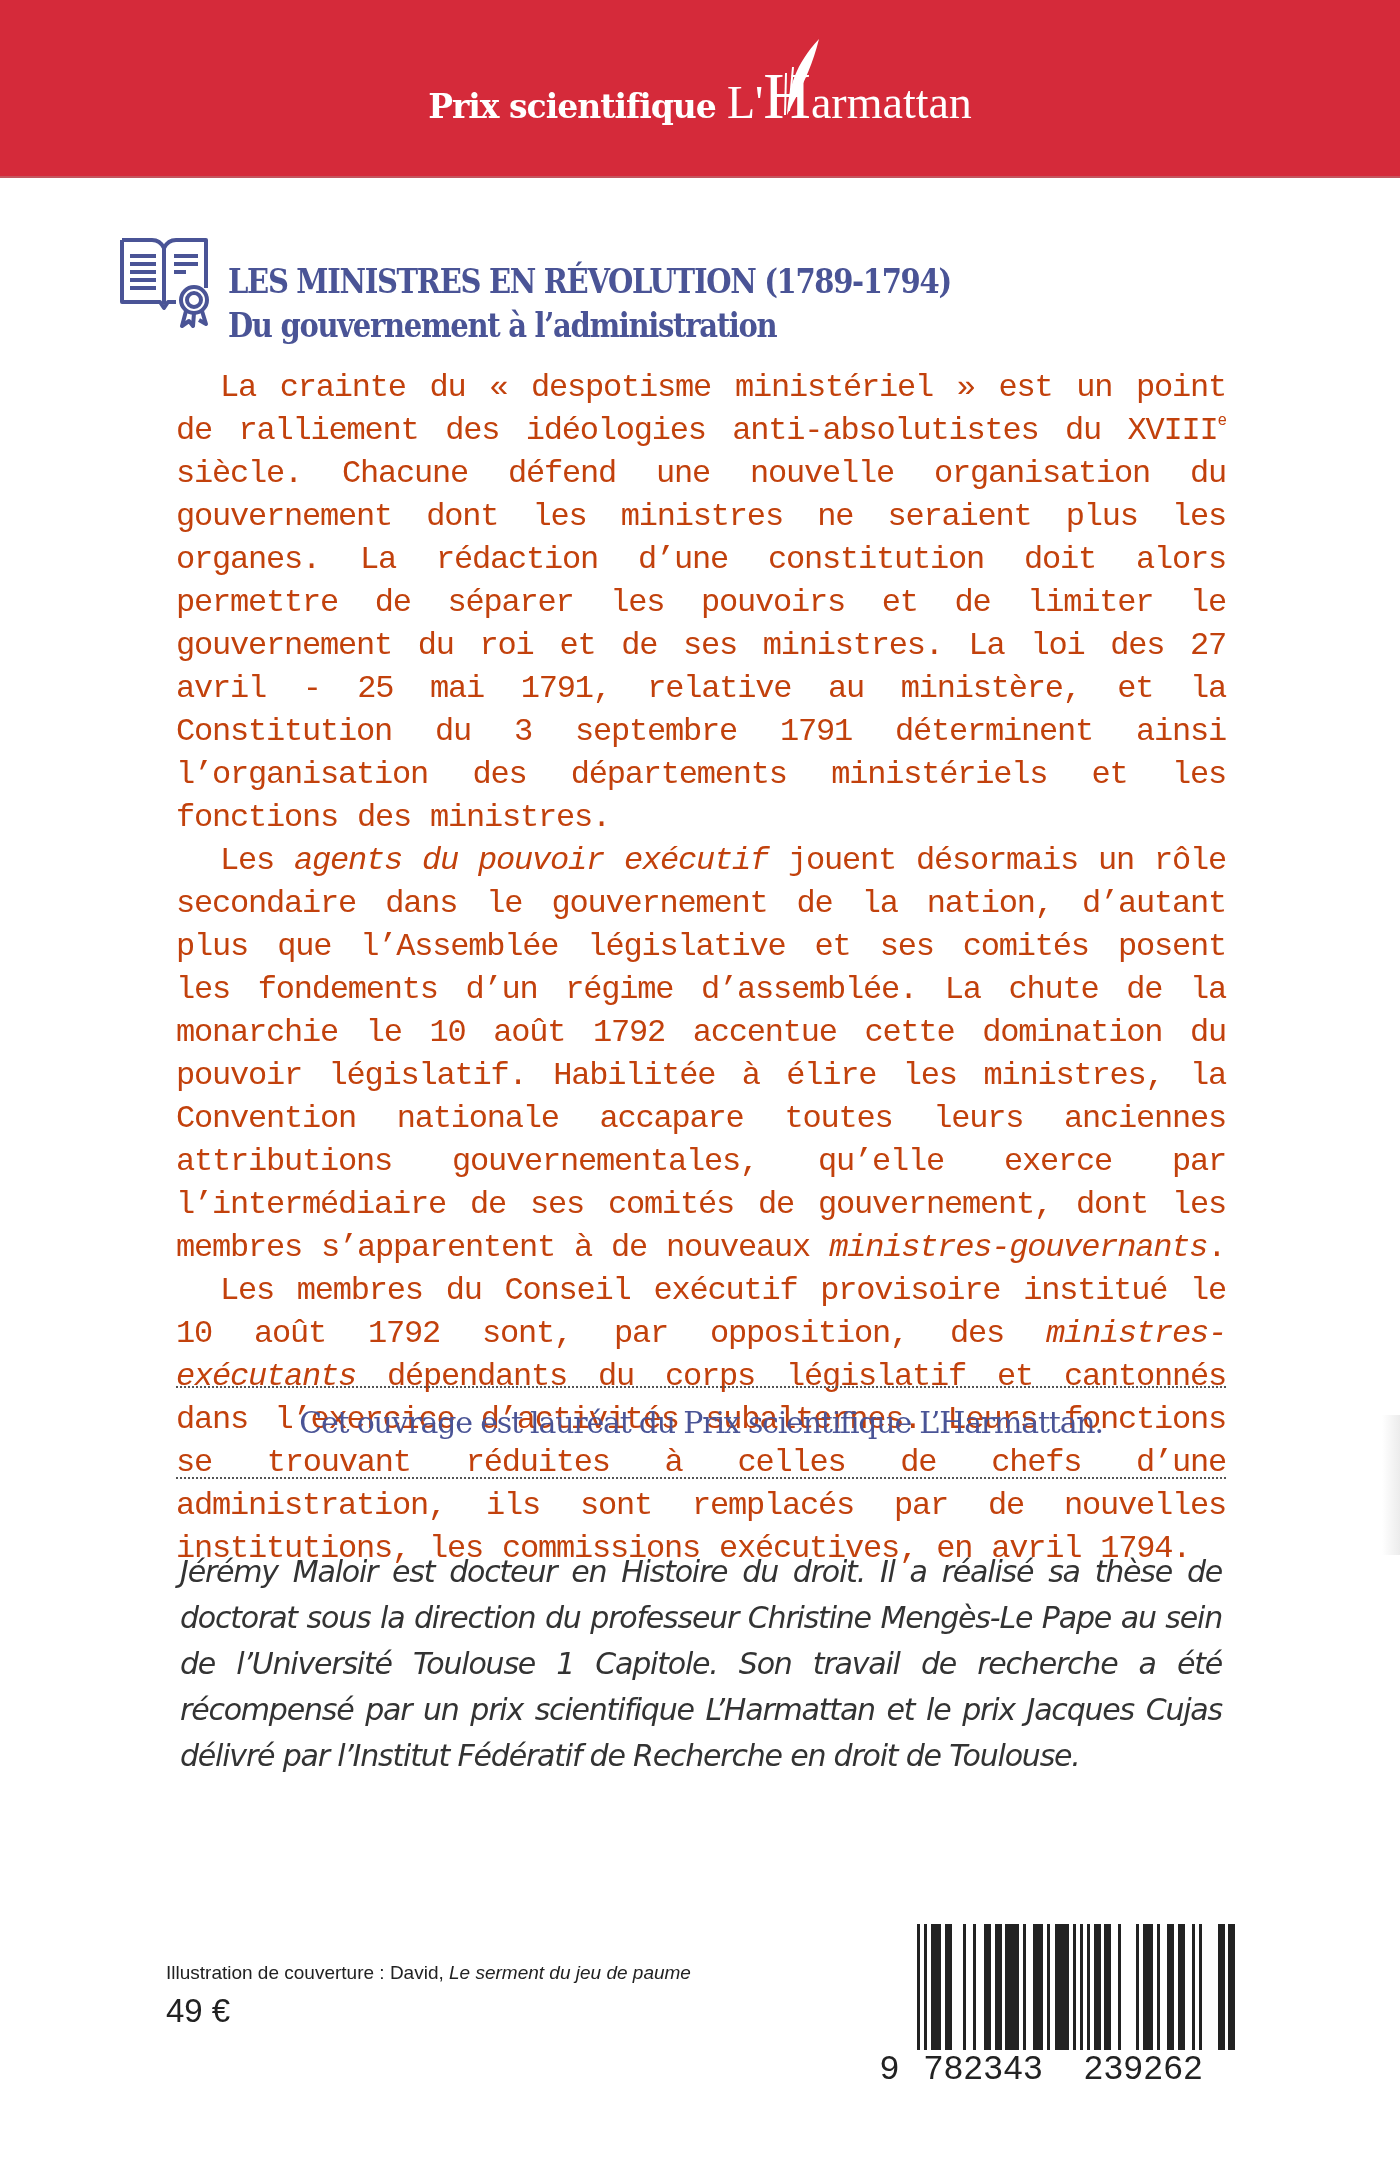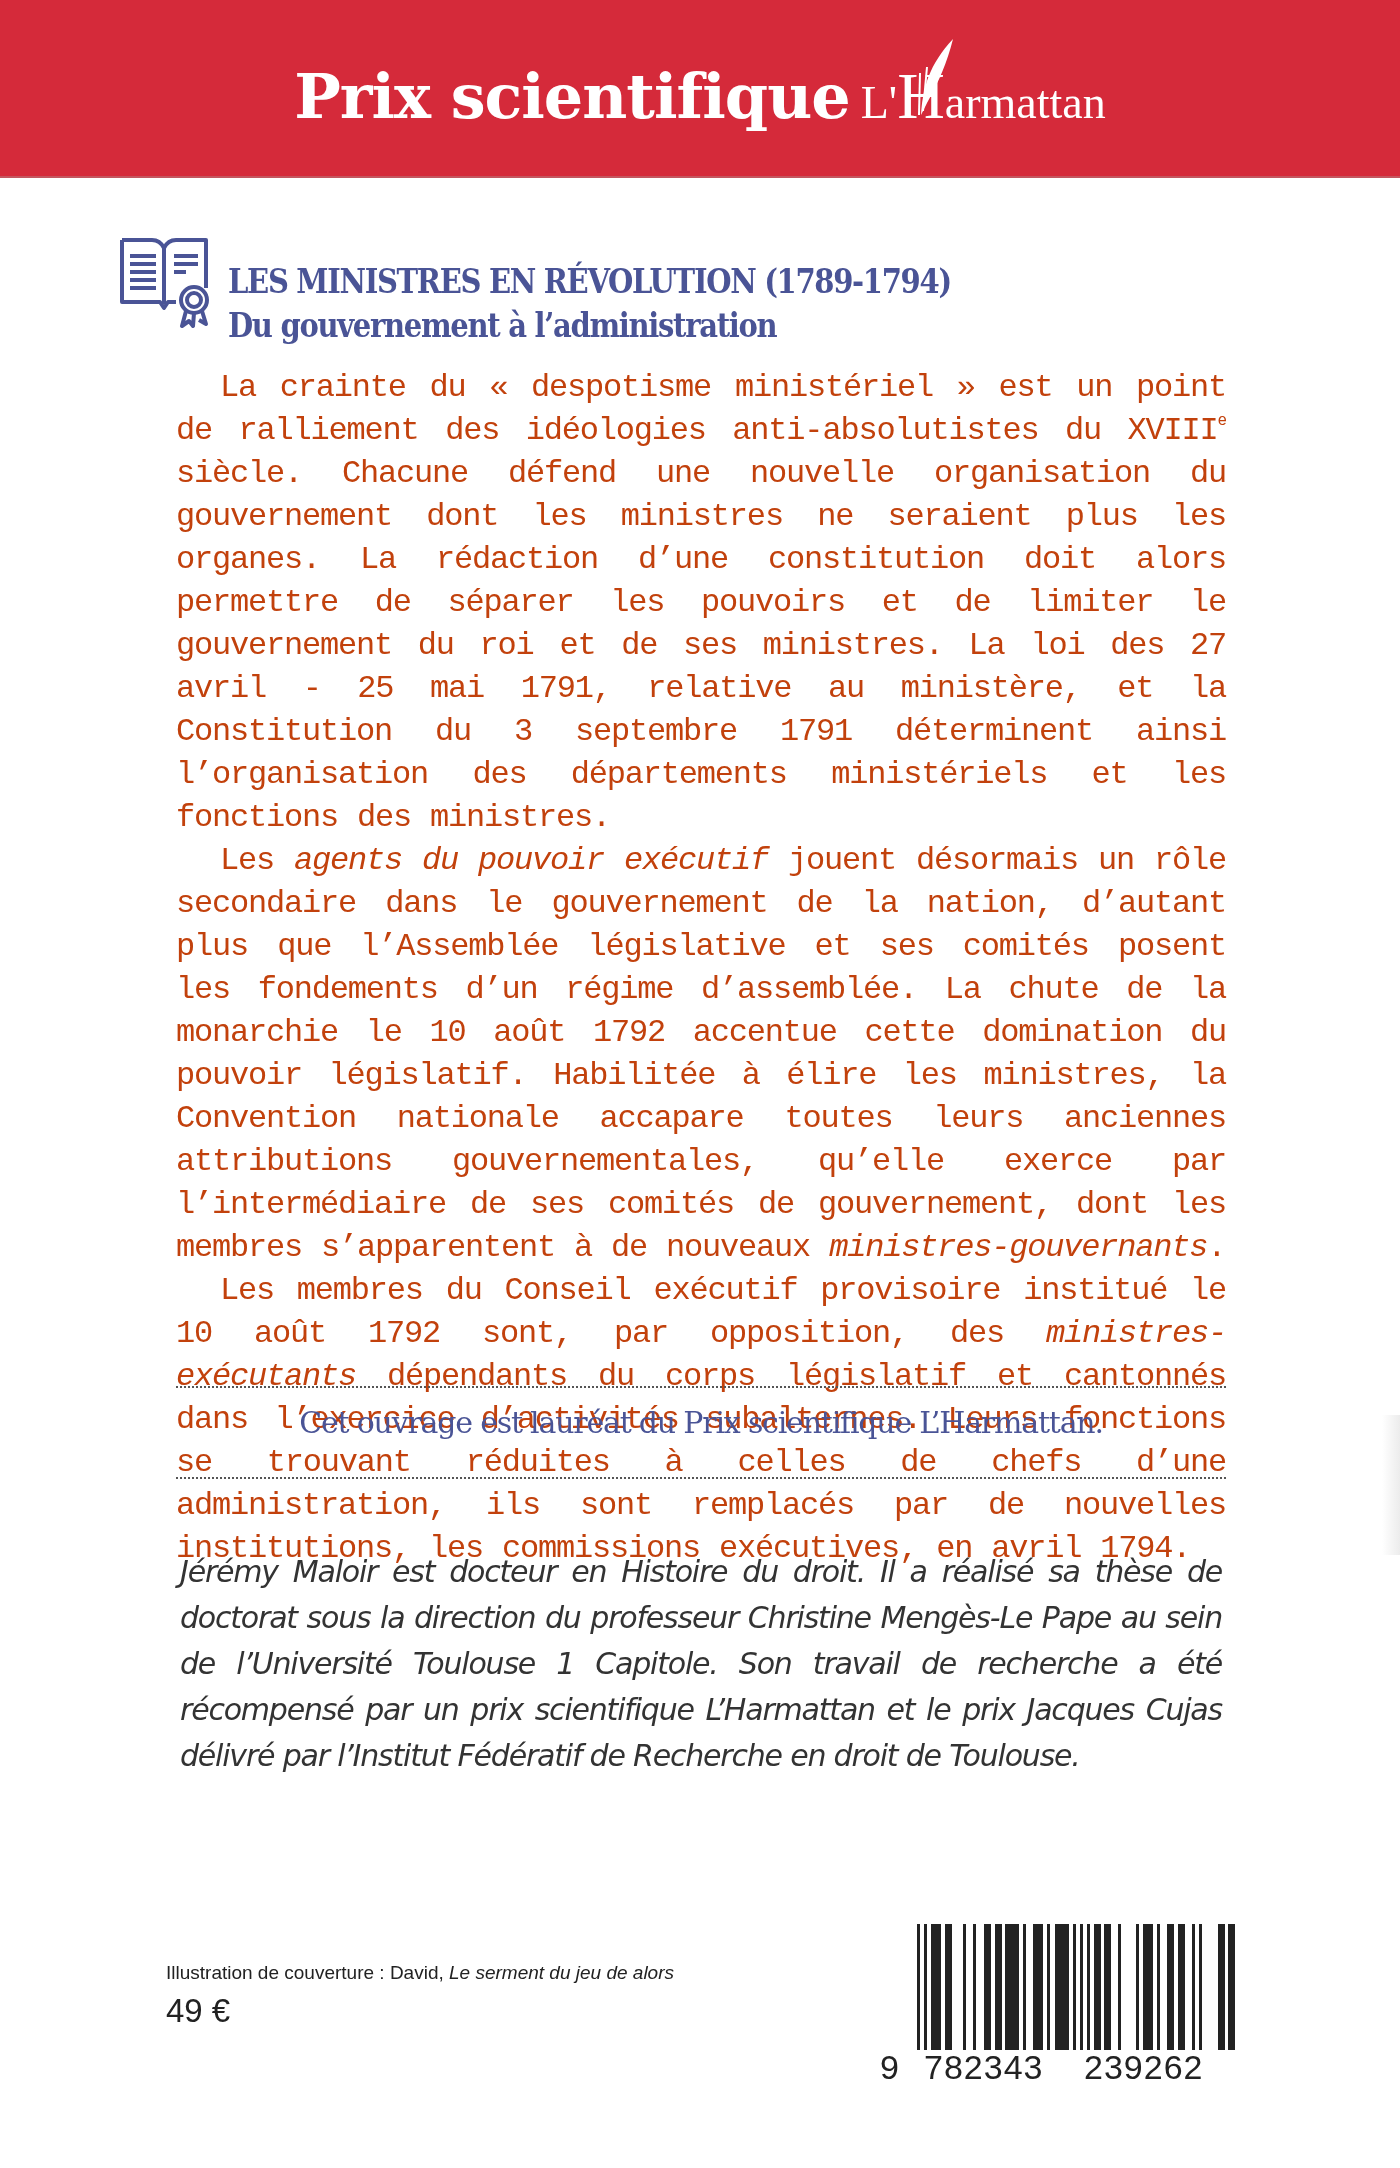--- a/index.html
+++ b/index.html
@@ -8,21 +8,21 @@
     font-family: "DejaVu Sans", sans-serif;
   }
   .banner {
     position: absolute; left: 0; top: 0; width: 1400px; height: 176px; background: #d52a3a;
     border-bottom: 2px solid #c4565f;
   }
   .banner-inner {
     position: absolute; left: 0; right: 0; top: 58px; text-align: center; color: #fff; white-space: nowrap;
   }
   .banner-prix {
-    font-family: "DejaVu Serif", serif; font-weight: bold; font-size: 62px; letter-spacing: -1px;
+    font-family: "DejaVu Serif", serif; font-weight: bold; font-size: 33px; letter-spacing: -1px;
     vertical-align: baseline;
   }
   .banner-lh {
     font-family: "Liberation Serif", serif; font-size: 46px; margin-left: 6px; position: relative;
   }
   .banner-lh .bigH { font-size: 66px; }
   .quill { position: absolute; left: 56px; top: -40px; width: 40px; height: 80px; }
 
   .title-block { position: absolute; left: 116px; top: 224px; }
   .book-icon { position: absolute; left: 0; top: 6px; width: 102px; height: 98px; }
@@ -120,21 +120,21 @@
 
 <div class="dotted" style="top:1386px;"></div>
 <div class="laureat">Cet ouvrage est lauréat du Prix scientifique L’Harmattan.</div>
 <div class="dotted" style="top:1477px;"></div>
 
 <div class="bio">
   <p>Jérémy Maloir est docteur en Histoire du droit. Il a réalisé sa thèse de doctorat sous la direction du professeur Christine Mengès-Le Pape au sein de l’Université Toulouse 1 Capitole. Son travail de recherche a été récompensé par un prix scientifique L’Harmattan et le prix Jacques Cujas délivré par l’Institut Fédératif de Recherche en droit de Toulouse.</p>
 </div>
 
 <div class="credits">
-  <div class="illus"><span>Illustration de couverture : David, </span><em>Le serment du jeu de alors</em></div>
+  <div class="illus"><span>Illustration de couverture : David, </span><em>Le serment du jeu de paume</em></div>
   <div class="price">49 €</div>
 </div>
 
 <div class="barcode">
   <svg width="340" height="150" viewBox="0 0 340 150" style="position:absolute;left:20px;top:0;">
     <g fill="#222">
       <rect x="17" y="24" width="3" height="150"></rect>
       <rect x="24" y="24" width="3" height="150"></rect>
       <rect x="31" y="24" width="10" height="135"></rect>
       <rect x="45" y="24" width="7" height="135"></rect>

